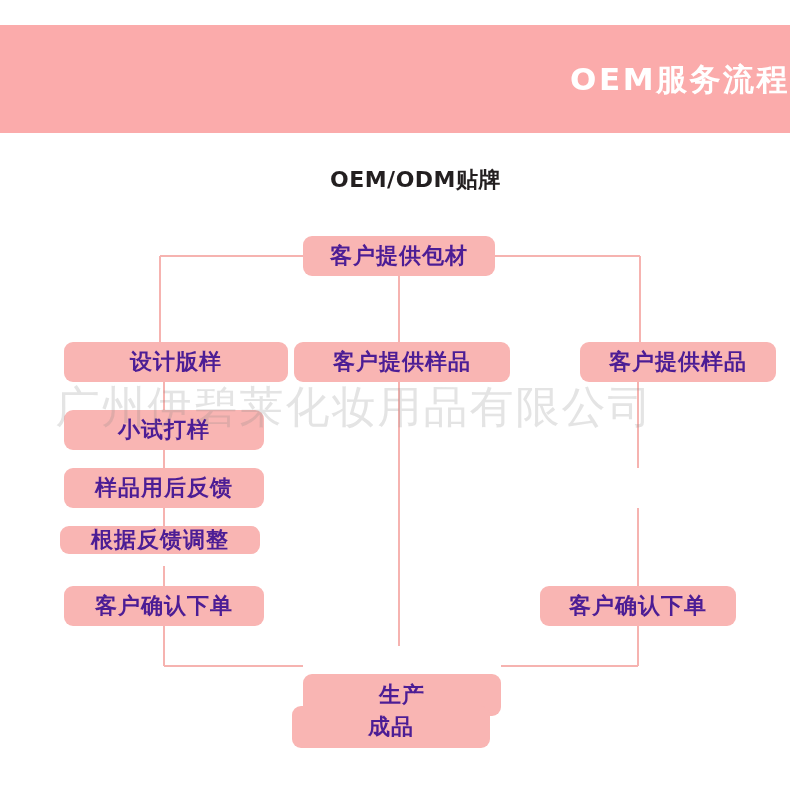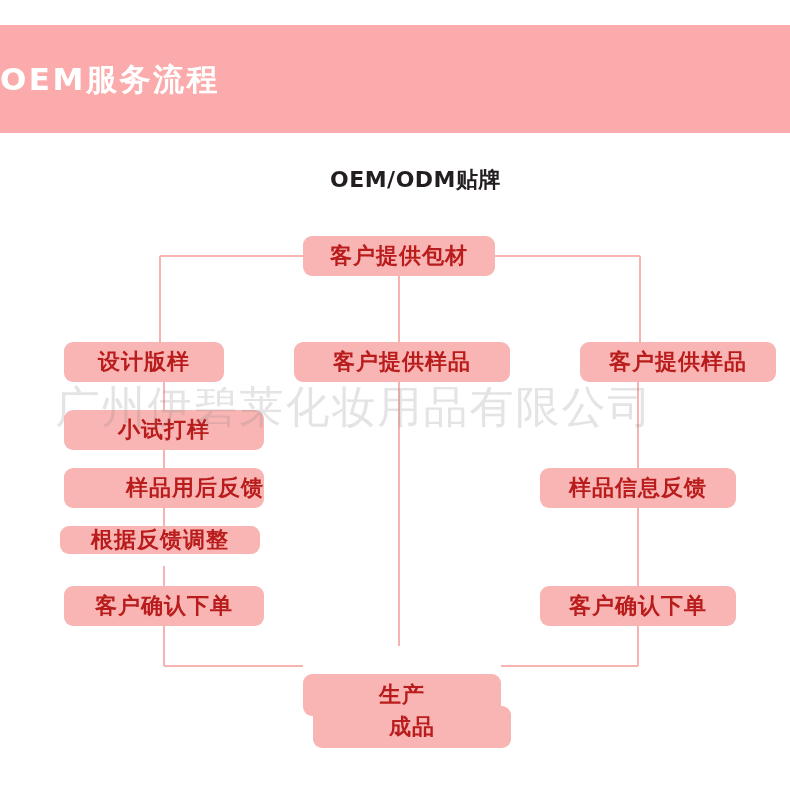--- a/index.html
+++ b/index.html
@@ -22,21 +22,21 @@
   
   .banner {
     position: absolute;
     left: 0;
     top: 25px;
     width: 790px;
     height: 108px;
     background: #fbabab;
     display: flex;
     flex-direction: column;
-    align-items: flex-start;
+    align-items: flex-end;
     justify-content: center;
   }
   .banner-title {
     color: #ffffff;
     font-size: 31px;
     font-weight: bold;
     letter-spacing: 2.5px;
     line-height: 38px;
   }
   .banner-subtitle {
@@ -77,21 +77,21 @@
     top: 0;
     width: 790px;
     height: 792px;
   }
 
   
   .node {
     position: absolute;
     background: #f9b5b3;
     border-radius: 9px;
-    color: #b91c1c;
+    color: #4c1d95;
     font-size: 22px;
     font-weight: bold;
     letter-spacing: 1px;
     display: flex;
     align-items: center;
     justify-content: center;
     text-align: center;
     white-space: nowrap;
     z-index: 3;
   }
@@ -151,54 +151,51 @@
         <line x1="501" y1="666" x2="638" y2="666"></line>
 
         <line x1="399" y1="688" x2="399" y2="706"></line>
       </g>
     </svg>
 
     <div class="node" style="left:303px; top:236px; width:192px; height:40px;">
       <span>客户提供包材</span>
     </div>
 
-    <div class="node" style="left:64px; top:342px; width:160px; height:40px;">
+    <div class="node" style="left:64px; top:342px; width:224px; height:40px;">
       <span>设计版样</span>
     </div>
     <div class="node" style="left:64px; top:410px; width:200px; height:40px;">
       <span>小试打样</span>
     </div>
-    <div class="node" style="left:64px; top:468px; width:200px; height:40px;justify-content:flex-end;">
+    <div class="node" style="left:64px; top:468px; width:200px; height:40px;">
       <span>样品用后反馈</span>
     </div>
     <div class="node" style="left:60px; top:526px; width:200px; height:28px;">
       <span>根据反馈调整</span>
     </div>
     <div class="node" style="left:64px; top:586px; width:200px; height:40px;">
       <span>客户确认下单</span>
     </div>
 
     <div class="node" style="left:294px; top:342px; width:216px; height:40px;">
       <span>客户提供样品</span>
     </div>
 
     <div class="node" style="left:540px; top:342px; width:196px; height:40px;margin-left:40px;">
       <span>客户提供样品</span>
     </div>
-    <div class="node" style="left:540px; top:468px; width:196px; height:40px;">
-      <span>样品信息反馈</span>
-    </div>
     <div class="node" style="left:540px; top:586px; width:196px; height:40px;">
       <span>客户确认下单</span>
     </div>
 
     <div class="node" style="left:303px; top:646px; width:198px; height:42px;margin-top:28px;">
       <span>生产</span>
     </div>
-    <div class="node" style="left:313px; top:706px; width:198px; height:42px;text-align:center;">
+    <div class="node" style="left:292px; top:706px; width:198px; height:42px;text-align:center;">
       <span>成品</span>
     </div>
 
   </div>
 
   <div class="watermark">广州伊碧莱化妆用品有限公司</div>
 
 </div>
 
 </body></html>

